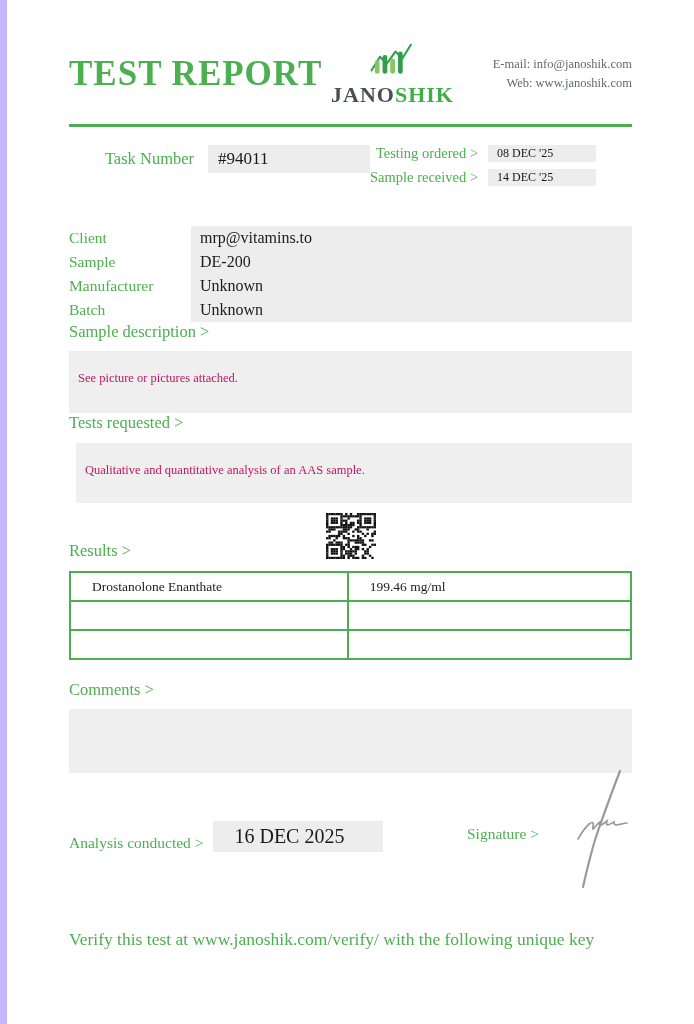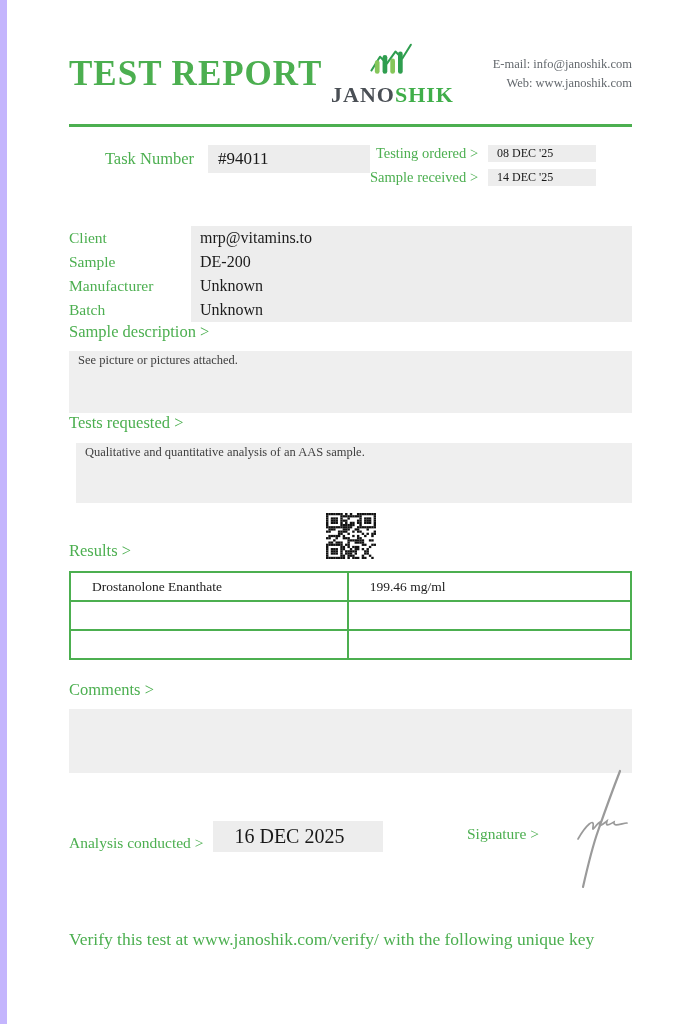--- a/index.html
+++ b/index.html
@@ -33,21 +33,21 @@
   .date-box { font-size:12px; padding:1px 9px; width:90px; white-space:nowrap; }
 
   
   .details { margin-top:40px; }
   .drow { display:flex; align-items:stretch; }
   .dlabel { width:122px; color:#4caf50; font-size:15.5px; display:flex; align-items:center; }
   .dvalue { flex:1; background:#ededed; font-size:16px; padding:3px 9px; display:flex; align-items:center; }
 
   
   .sec-heading { color:#4caf50; font-size:16.5px; }
-  .sec-box { background:#efefef; margin-top:9px; font-size:12.5px; color:#404040; padding:2px 9px; box-sizing:border-box; }
+  .sec-box { background:#efefef; margin-top:9px; font-size:12.5px; color:#be185d; padding:20px 9px; box-sizing:border-box; }
   .box-desc { height:62px; }
   .box-tests { height:60px; margin-top:10px;margin-left:7px; }
   .box-comments { height:64px; }
 
   
   .results-head { position:relative; height:50px; margin-top:12px; }
   .results-heading { position:absolute; left:0; bottom:4px; margin:0; }
   .qr { position:absolute; left:50%; transform:translateX(-50%); top:-2px; width:50px; height:46px; }
   table.results { width:100%; border-collapse:collapse; margin-top:6px; }
   table.results td {

